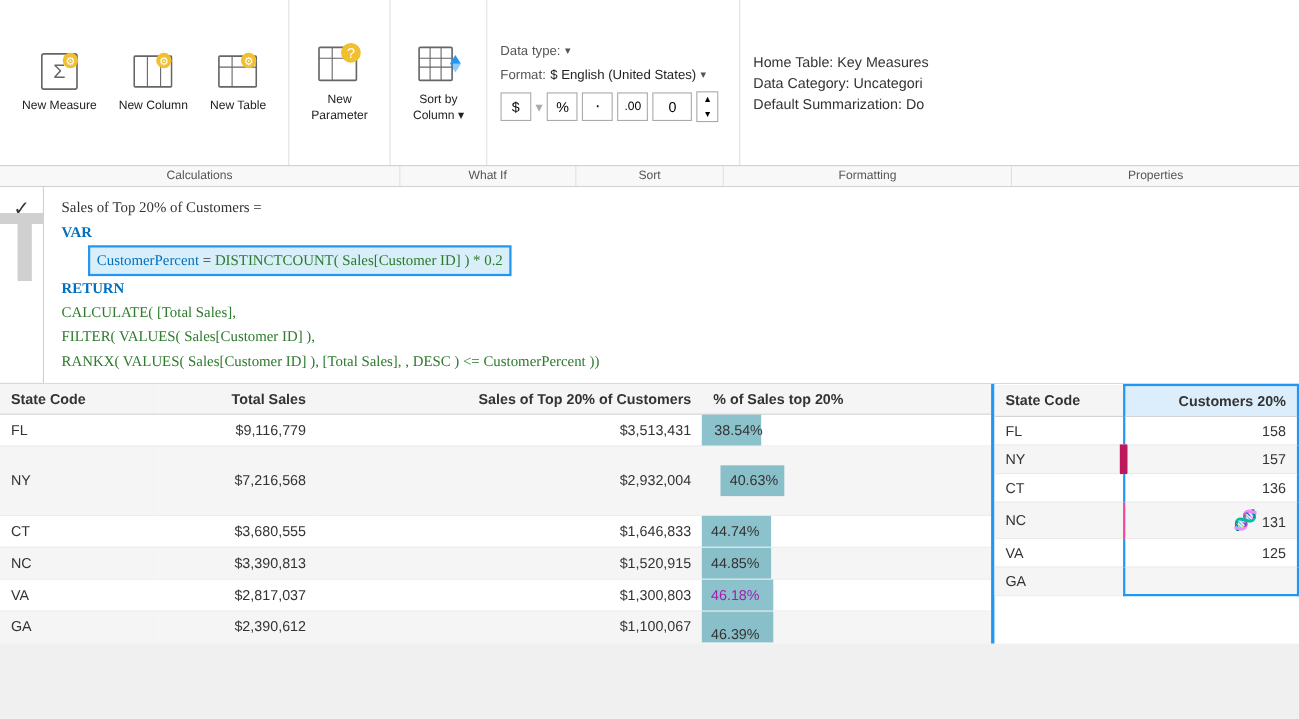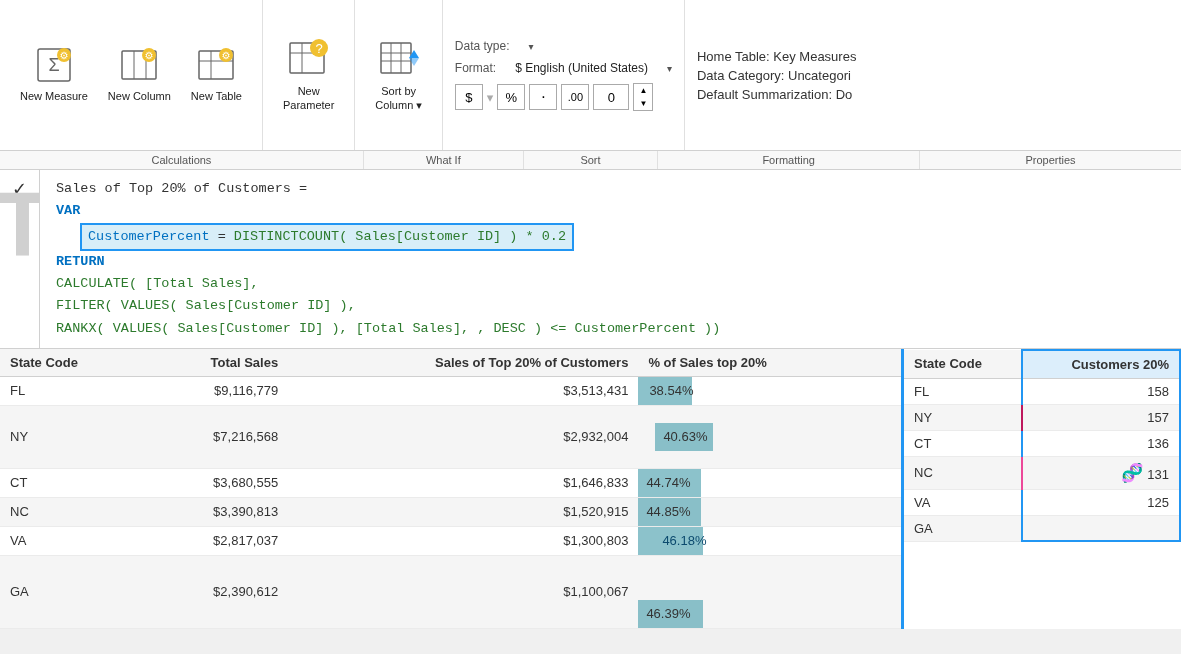--- a/index.html
+++ b/index.html
@@ -8,21 +8,21 @@
     
     .ribbon { background: #fff; border-bottom: 1px solid #d0d0d0; display: flex; flex-direction: column; height: 170px; }
     .ribbon-group { display: flex; align-items: center; justify-content: center; padding: 4px 12px; border-right: 1px solid #e0e0e0; gap: 4px; }
     .ribbon-group:last-child { border-right: none; }
     .ribbon-item { display: flex; flex-direction: column; align-items: center; justify-content: center; cursor: pointer; padding: 4px 8px; min-width: 50px; }
     .ribbon-item .icon { font-size: 28px; line-height: 1; margin-bottom: 2px; color: #555; }
     .ribbon-item .label { font-size: 11px; text-align: center; color: #222; line-height: 1.2; }
     .ribbon-bottom { display: flex; border-top: 1px solid #d0d0d0; background: #f8f8f8; }
     .ribbon-group-label { flex: 1; text-align: center; padding: 3px; font-size: 11px; color: #555; border-right: 1px solid #e0e0e0; }
     .ribbon-group-label:last-child { border-right: none; }
-    .format-row { display: flex; align-items: center; gap: 19px; margin-bottom: 4px; font-size: 12px; }
+    .format-row { display: flex; align-items: center; gap: 4px; margin-bottom: 4px; font-size: 12px; }
     .format-label { color: #555; }
     .format-value { color: #222; font-weight: 500; }
     .dropdown-arrow { font-size: 10px; color: #555; cursor: pointer; }
     .format-controls { display: flex; align-items: center; gap: 4px; }
     .format-btn { width: 28px; height: 26px; border: 1px solid #aaa; background: #fff; cursor: pointer; display: flex; align-items: center; justify-content: center; font-size: 13px; }
     .format-input { width: 36px; height: 26px; border: 1px solid #aaa; text-align: center; font-size: 13px; }
     .spin-btn { display: flex; flex-direction: column; border: 1px solid #aaa; background: #fff; }
     .spin-up, .spin-down { width: 18px; height: 13px; cursor: pointer; display: flex; align-items: center; justify-content: center; font-size: 8px; border: none; background: none; }
     .prop-row { color: #333; }
 
@@ -186,21 +186,21 @@
   <div style="position: relative; width: 0; overflow: visible; z-index: 0;">
     <div style="font-size: 90px; font-weight: bold; color: #d0d0d0; position: absolute; left: -5px; top: 10px; line-height: 1; pointer-events: none;">Te</div>
   </div>
 
   <div class="content-main">
 
     <div class="formula-wrapper">
       <div class="formula-check">
         <span class="checkmark">✓</span>
       </div>
-      <div class="formula-area" style="flex:1; padding: 8px 16px; font-family: Liberation Mono, monospace; font-size: 13.5px; line-height: 1.65; background: #fff; min-height: 160px;">
+      <div class="formula-area" style="flex:1; padding: 8px 16px; font-family: Liberation Serif, serif; font-size: 13.5px; line-height: 1.65; background: #fff; min-height: 160px;">
         <div style="color: #333;">
           <span>Sales of Top 20% of Customers =</span>
         </div>
         <div>
           <span style="color: #0070c1; font-weight: bold;">VAR</span>
         </div>
         <div>
           <span style="margin-left: 24px;">
             <span style="display: inline-block; border: 2px solid #2196f3; background: #d8eef8; padding: 1px 6px;">
               <span style="color: #0070c1;">CustomerPercent</span>
@@ -281,30 +281,30 @@
       </div>
     </td>
   </tr>
               <tr style="background: rgb(255, 255, 255);">
     <td>VA</td>
     <td class="numeric">$2,817,037</td>
     <td class="numeric">$1,300,803</td>
     <td style="position: relative; padding: 0; min-width: 160px;">
       <div style="position: relative; display: flex; align-items: center; height: 28px;">
         <div style="position: absolute; left: 0; top: 0; bottom: 0; width: 64.39999999999999px; background: #5ba8b5; opacity: 0.7;"></div>
-        <span style="position: relative; z-index: 1; padding-left: 24px; color: #0c4a6e;">46.18%</span>
+        <span style="position: relative; z-index: 1; padding-left: 8px; color: #a21caf;">46.18%</span>
       </div>
     </td>
   </tr>
               <tr style="background: rgb(245, 245, 245);">
     <td>GA</td>
     <td class="numeric">$2,390,612</td>
     <td class="numeric">$1,100,067</td>
     <td style="position: relative; padding: 0; min-width: 160px;">
-      <div style="position: relative; display: flex; align-items: center; height: 28px; margin-top: 44px;">
+      <div style="position: relative; display: flex; align-items: flex-end; height: 28px;">
         <div style="position: absolute; left: 0; top: 0; bottom: 0; width: 64.39999999999999px; background: #5ba8b5; opacity: 0.7;"></div>
         <span style="position: relative; z-index: 1; padding-left: 8px; color: #333;">46.39%</span>
       </div>
     </td>
   </tr>
             </tbody>
         </table>
       </div>
 
       <div class="table-right">
@@ -315,21 +315,21 @@
               <th class="numeric" style="background: #dceefb; border-top: 2px solid #2196f3; border-left: 2px solid #2196f3; border-right: 2px solid #2196f3;">Customers 20%</th>
             </tr>
           </thead>
           <tbody id="right-table-body">
           <tr style="background: rgb(255, 255, 255);">
     <td>FL</td>
     <td class="numeric" style="border-left: 2px solid #2196f3; border-right: 2px solid #2196f3; ">158</td>
   </tr>
               <tr style="background: rgb(245, 245, 245);">
     <td>NY</td>
-    <td class="numeric" style="border-left: 2px solid #be185d; border-right: 2px solid #2196f3; ">157</td>
+    <td class="numeric" style="border-left: 7px solid #be185d; border-right: 2px solid #2196f3; ">157</td>
   </tr>
               <tr style="background: rgb(255, 255, 255);">
     <td>CT</td>
     <td class="numeric" style="border-left: 2px solid #2196f3; border-right: 2px solid #2196f3; ">136</td>
   </tr>
               <tr style="background: rgb(245, 245, 245);">
     <td>NC</td>
     <td class="numeric" style="border-left: 2px solid #ec4899; border-right: 2px solid #2196f3; "><span style="color:#5ba8b5; margin-right:4px; font-size:18px;">🧬</span>131</td>
   </tr>
               <tr style="background: rgb(255, 255, 255);">

